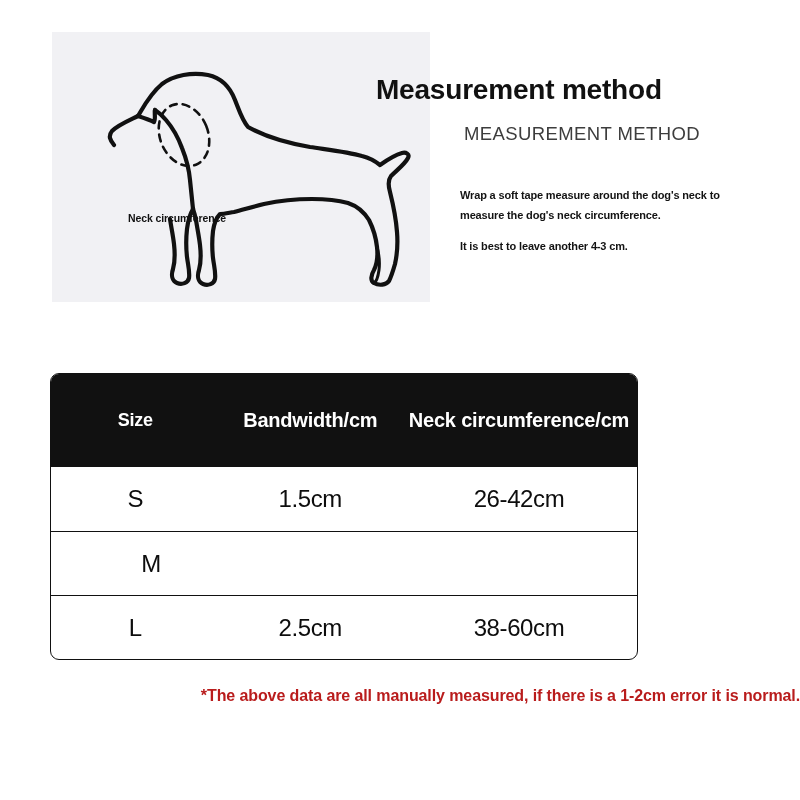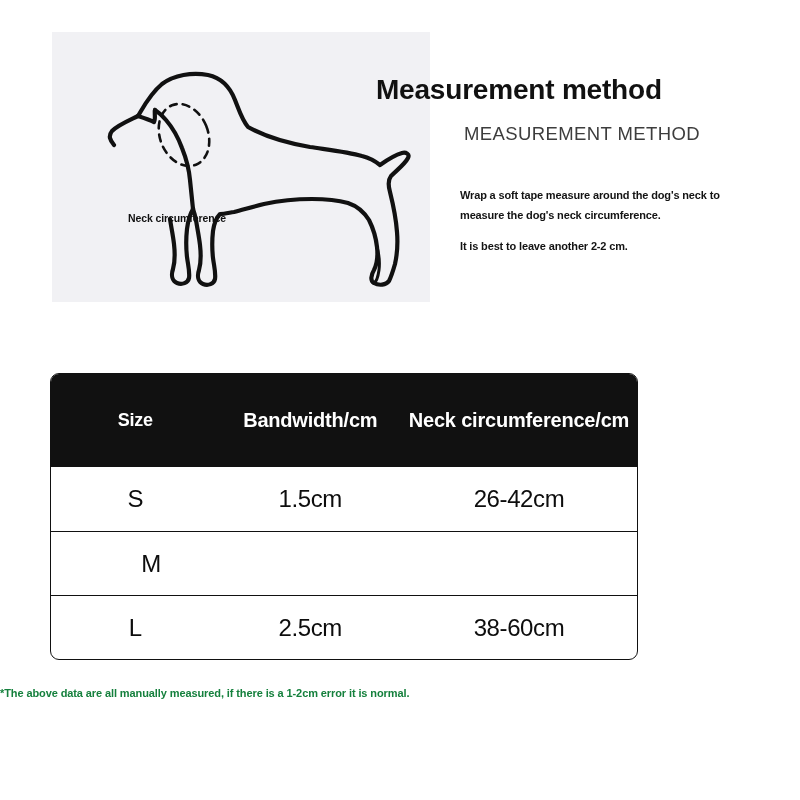--- a/index.html
+++ b/index.html
@@ -149,24 +149,24 @@
     font-size: 24px;
     font-weight: normal;
     letter-spacing: -0.4px;
   }
 
   #footnote {
     position: absolute;
     left: 0;
     top: 687px;
     width: 800px;
-    text-align: left;
-    font-size: 11px;
-    font-weight: bold;
-    color: #15803d;
+    text-align: right;
+    font-size: 16px;
+    font-weight: bold;
+    color: #b91c1c;
     letter-spacing: -0.1px;
   }
 </style>
 </head>
 <body>
 
 <div id="hero">
 
   <div id="illustration-panel">
     <svg id="dog-svg" viewBox="0 0 378 270">
@@ -234,21 +234,21 @@
 
     <div id="neck-label">Neck circumference</div>
   </div>
 
   <div id="headline">Measurement method</div>
 
   <div id="subheadline">MEASUREMENT METHOD</div>
 
   <div id="body-copy">
     <p class="first">Wrap a soft tape measure around the dog's neck to measure the dog's neck circumference.</p>
-    <p class="second">It is best to leave another 2-2 cm.</p>
+    <p class="second">It is best to leave another 4-3 cm.</p>
   </div>
 </div>
 
 <div id="size-table">
 
   <div class="trow head">
     <div class="cell c1">Size</div>
     <div class="cell c2">Bandwidth/cm</div>
     <div class="cell c3">Neck circumference/cm</div>
   </div>

